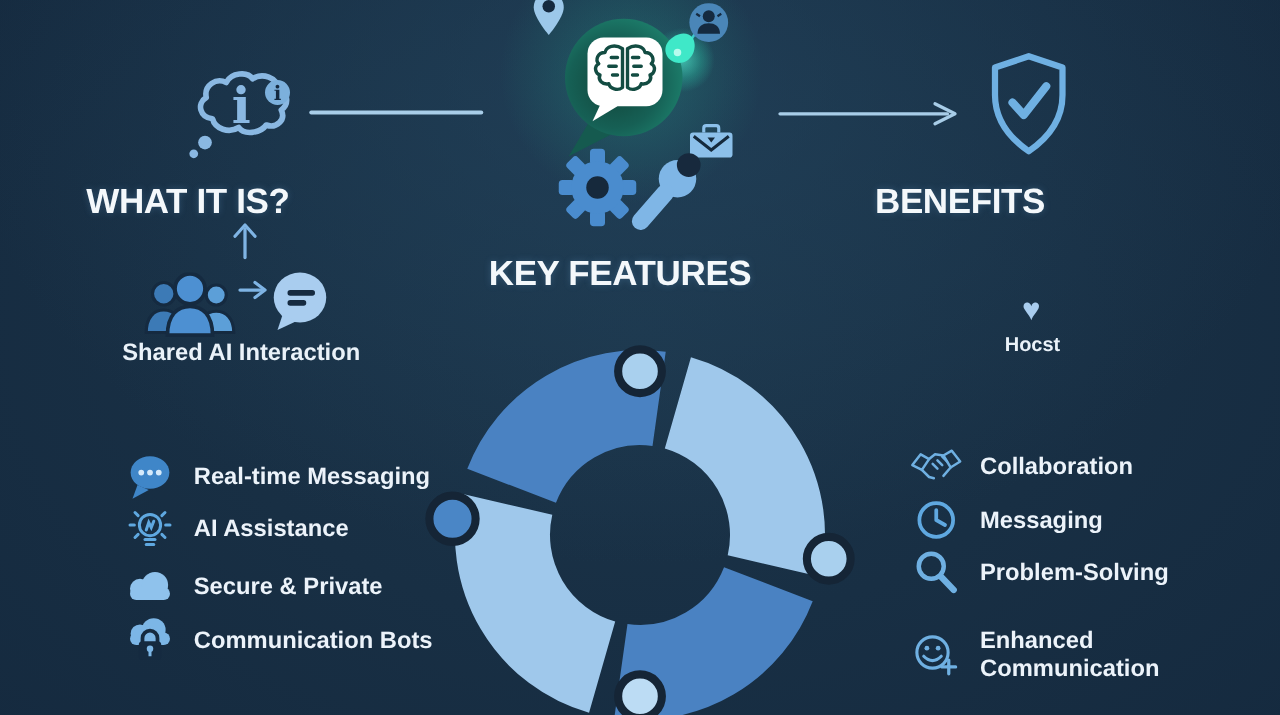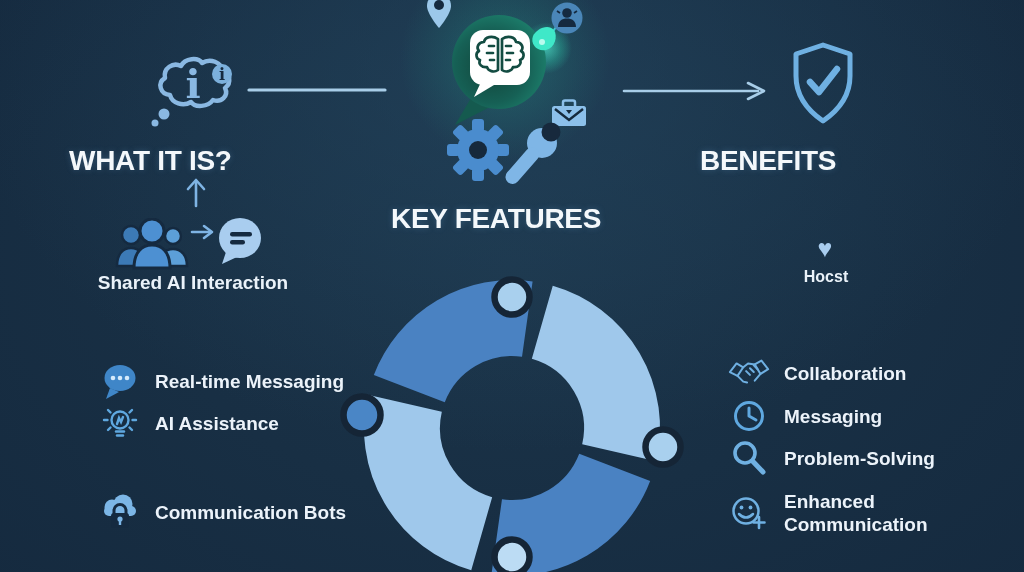--- a/index.html
+++ b/index.html
@@ -125,20 +125,32 @@
           <line x1="4" y1="17" x2="7.5" y2="17"></line>
           <line x1="36" y1="17" x2="32.5" y2="17"></line>
           <line x1="8" y1="27" x2="10.5" y2="24.5"></line>
           <line x1="32" y1="27" x2="29.5" y2="24.5"></line>
         </g>
       </svg>
     </div>
     <div class="ltext">AI Assistance</div>
   </div>
 
+  <div class="lrow" style="left:98px;top:427px;">
+    <div class="ibox">
+      <svg width="42" height="32" viewBox="0 0 42 32">
+        <g fill="#8fc2ec">
+          <circle cx="13" cy="18" r="8"></circle>
+          <circle cx="25" cy="15" r="10.5"></circle>
+          <rect x="5" y="17" width="32" height="10" rx="5"></rect>
+        </g>
+      </svg>
+    </div>
+    <div class="ltext">Secure &amp; Private</div>
+  </div>
 
   <div class="lrow" style="left:98px;top:470px;">
     <div class="ibox">
       <svg width="40" height="40" viewBox="0 0 40 40">
         <g fill="#7cb6e6">
           <circle cx="12" cy="15" r="7.5"></circle>
           <circle cx="23" cy="12" r="9.5"></circle>
           <rect x="4" y="14" width="32" height="10" rx="5"></rect>
         </g>
         <path d="M14,22 v-3.5 a6,6 0 0 1 12,0 V22" fill="none" stroke="#152a40" stroke-width="3"></path>
@@ -276,21 +288,21 @@
   <div class="lrow" style="left:727px;top:416px;">
     <div class="ibox">
       <svg width="38" height="38" viewBox="0 0 38 38">
         <circle cx="15" cy="14" r="10" fill="none" stroke="#6fb0e2" stroke-width="3.6"></circle>
         <line x1="22.5" y1="22" x2="33" y2="33" stroke="#6fb0e2" stroke-width="5" stroke-linecap="round"></line>
       </svg>
     </div>
     <div class="ltext">Problem-Solving</div>
   </div>
 
-  <div class="lrow" style="left:727px;top:466px;height:48px;">
+  <div class="lrow" style="left:727px;top:477px;height:48px;">
     <div class="ibox">
       <svg width="42" height="42" viewBox="0 0 42 42">
         <circle cx="18" cy="19" r="12.5" fill="none" stroke="#6fb0e2" stroke-width="2.5"></circle>
         <circle cx="13.5" cy="15.5" r="1.9" fill="#6fb0e2"></circle>
         <circle cx="22.5" cy="15.5" r="1.9" fill="#6fb0e2"></circle>
         <path d="M11,22 Q18,29 25,22" fill="none" stroke="#6fb0e2" stroke-width="2.5" stroke-linecap="round"></path>
         <path d="M31,25 v11 M25.5,30.5 h11" stroke="#6fb0e2" stroke-width="2.6" stroke-linecap="round"></path>
       </svg>
     </div>
     <div class="ltext wrap2">Enhanced Communication</div>

